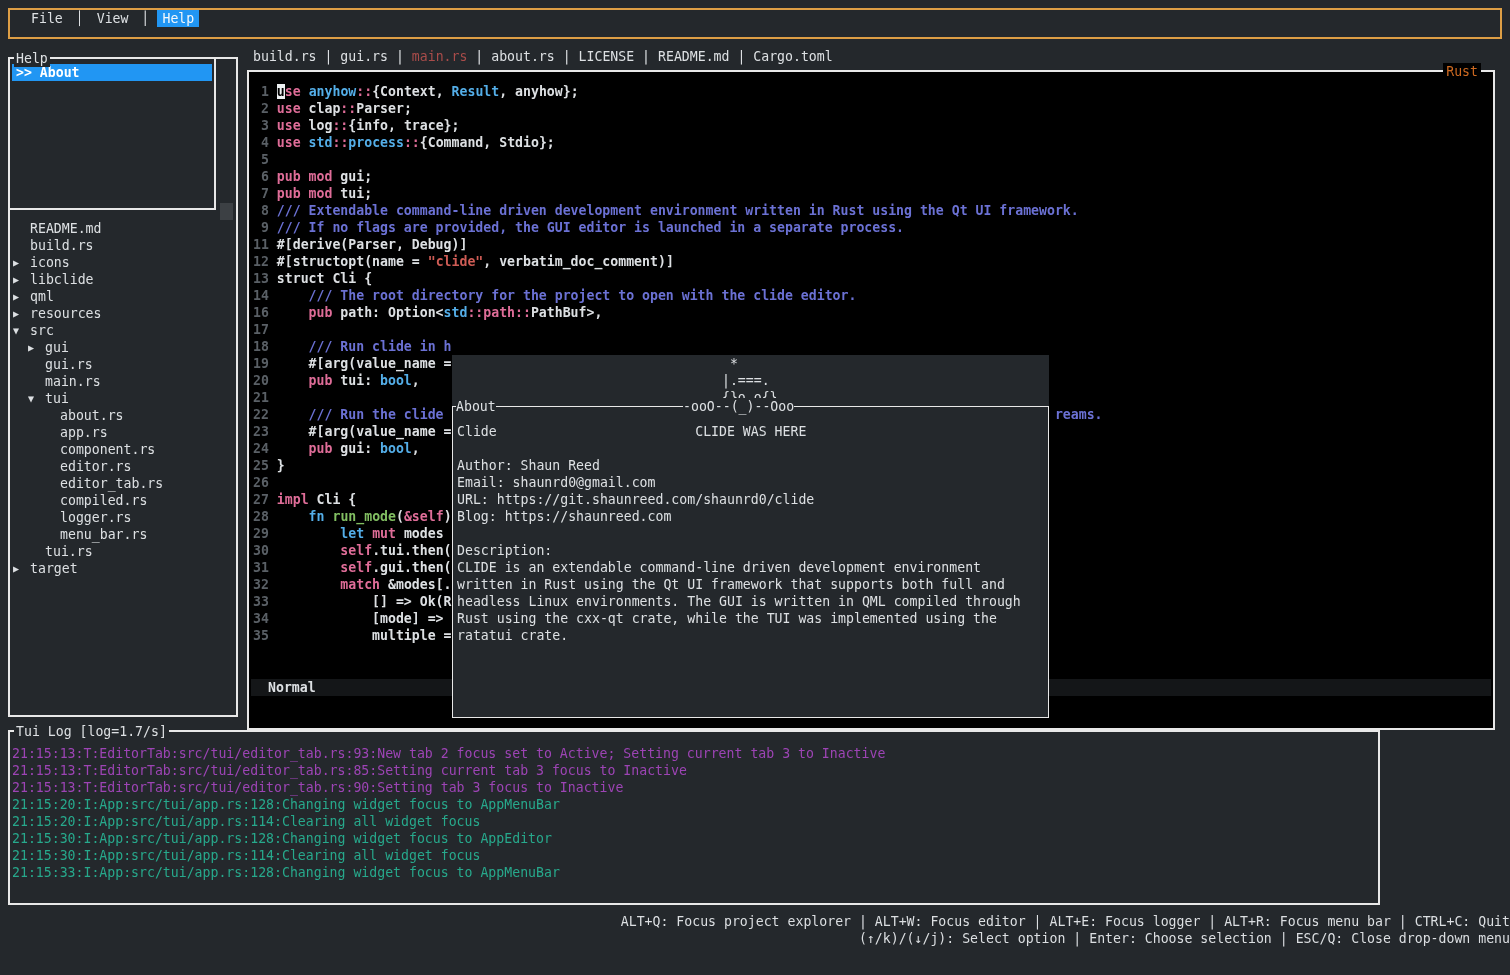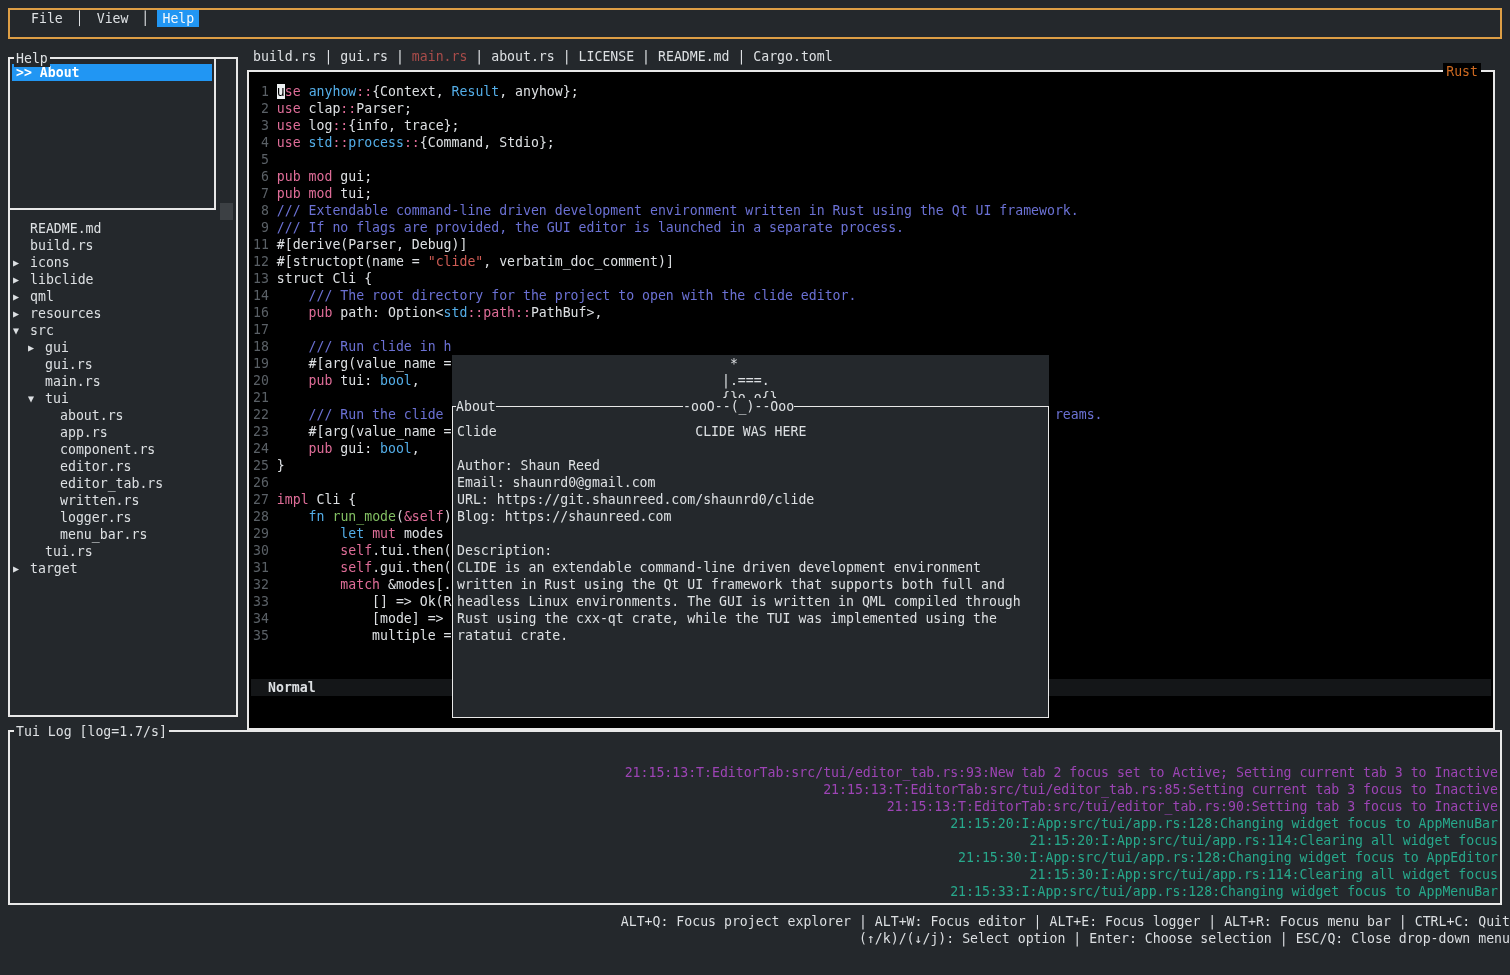--- a/index.html
+++ b/index.html
@@ -43,41 +43,41 @@
   .tab{color:var(--code-default);}
   .tab.active{color:var(--tab-active);}
   .tab-sep{color:var(--code-default);}
 
   
   #editor{position:absolute;left:247px;top:70px;width:1248px;height:660px;
           border:2px solid var(--border);background:var(--editor-bg);}
   #rust-badge{position:absolute;right:12px;top:-9px;background:var(--editor-bg);
               padding:0 3px;color:var(--rust-badge);line-height:17px;}
   #code-area{position:absolute;left:0;top:11px;width:100%;}
-  .code-line{height:17px;white-space:pre;padding-left:4px;}
+  .code-line{height:17px;white-space:pre;padding-left:4px;font-weight:bold;}
   .lnum{color:var(--line-number);}
   .tok-df{color:var(--code-default);} .tok-kw{color:var(--kw);} .tok-ty{color:var(--ty);}
   .tok-cm{color:var(--cm);} .tok-fn{color:var(--fnc);} .tok-str{color:var(--str);}
   .tok-cur{background:#eef1f3;color:#000;}
   #mode-row{position:absolute;left:2px;right:2px;top:607px;height:17px;background:var(--mode-row-bg);
             font-weight:bold;padding-left:17px;line-height:17px;white-space:pre;}
 
   
   #about-popup{position:absolute;left:452px;top:355px;width:597px;height:363px;
                background:var(--page-bg);z-index:40;}
   #about-art{position:absolute;left:0;top:0;white-space:pre;line-height:17px;}
   #about-box{position:absolute;left:0;top:51px;right:0;bottom:0;border:1px solid var(--border);}
   #about-title{position:absolute;left:4px;top:43px;background:var(--page-bg);line-height:17px;z-index:2;}
   #about-banner{position:absolute;left:231px;top:43px;background:var(--page-bg);line-height:17px;z-index:2;}
   #about-body{position:absolute;left:5px;top:68px;white-space:pre;line-height:17px;}
 
   
-  #log-panel{position:absolute;left:8px;top:730px;width:1494px;height:175px;border:2px solid var(--border);}
+  #log-panel{position:absolute;left:8px;top:730px;width:1372px;height:175px;border:2px solid var(--border);}
   #log-title{position:absolute;left:4px;top:-9px;background:var(--page-bg);padding:0 2px;line-height:17px;}
-  #log-entries{position:absolute;left:2px;top:32px;right:2px;text-align:right;}
+  #log-entries{position:absolute;left:2px;top:13px;right:2px;}
   .log-row{height:17px;line-height:17px;white-space:pre;}
   .log-row.trace{color:var(--log-trace);}
   .log-row.info{color:var(--log-info);}
 
   
   #hints{position:absolute;left:0;top:913px;width:100%;text-align:right;color:#dcdfe2;}
   .hint-line{height:17px;line-height:17px;white-space:pre;}
 </style>
 </head>
 <body>
@@ -104,21 +104,21 @@
         <div class="tree-row"><span class="tree-arrow" style="left: 3px;">▼</span><span class="tree-label" style="left: 20px;">src</span></div>
         <div class="tree-row"><span class="tree-arrow" style="left: 18px;">▶</span><span class="tree-label" style="left: 35px;">gui</span></div>
         <div class="tree-row"><span class="tree-label" style="left: 35px;">gui.rs</span></div>
         <div class="tree-row"><span class="tree-label" style="left: 35px;">main.rs</span></div>
         <div class="tree-row"><span class="tree-arrow" style="left: 18px;">▼</span><span class="tree-label" style="left: 35px;">tui</span></div>
         <div class="tree-row"><span class="tree-label" style="left: 50px;">about.rs</span></div>
         <div class="tree-row"><span class="tree-label" style="left: 50px;">app.rs</span></div>
         <div class="tree-row"><span class="tree-label" style="left: 50px;">component.rs</span></div>
         <div class="tree-row"><span class="tree-label" style="left: 50px; text-align: center;">editor.rs</span></div>
         <div class="tree-row"><span class="tree-label" style="left: 50px;">editor_tab.rs</span></div>
-        <div class="tree-row"><span class="tree-label" style="left: 50px;">written.rs</span></div>
+        <div class="tree-row"><span class="tree-label" style="left: 50px;">compiled.rs</span></div>
         <div class="tree-row"><span class="tree-label" style="left: 50px;">logger.rs</span></div>
         <div class="tree-row"><span class="tree-label" style="left: 50px;">menu_bar.rs</span></div>
         <div class="tree-row"><span class="tree-label" style="left: 35px;">tui.rs</span></div>
         <div class="tree-row"><span class="tree-arrow" style="left: 3px;">▶</span><span class="tree-label" style="left: 20px;">target</span></div>
       </div>
   </div>
 
   <div id="help-dropdown">
     <span id="help-dropdown-title">Help</span>
     <div id="help-dropdown-items">

